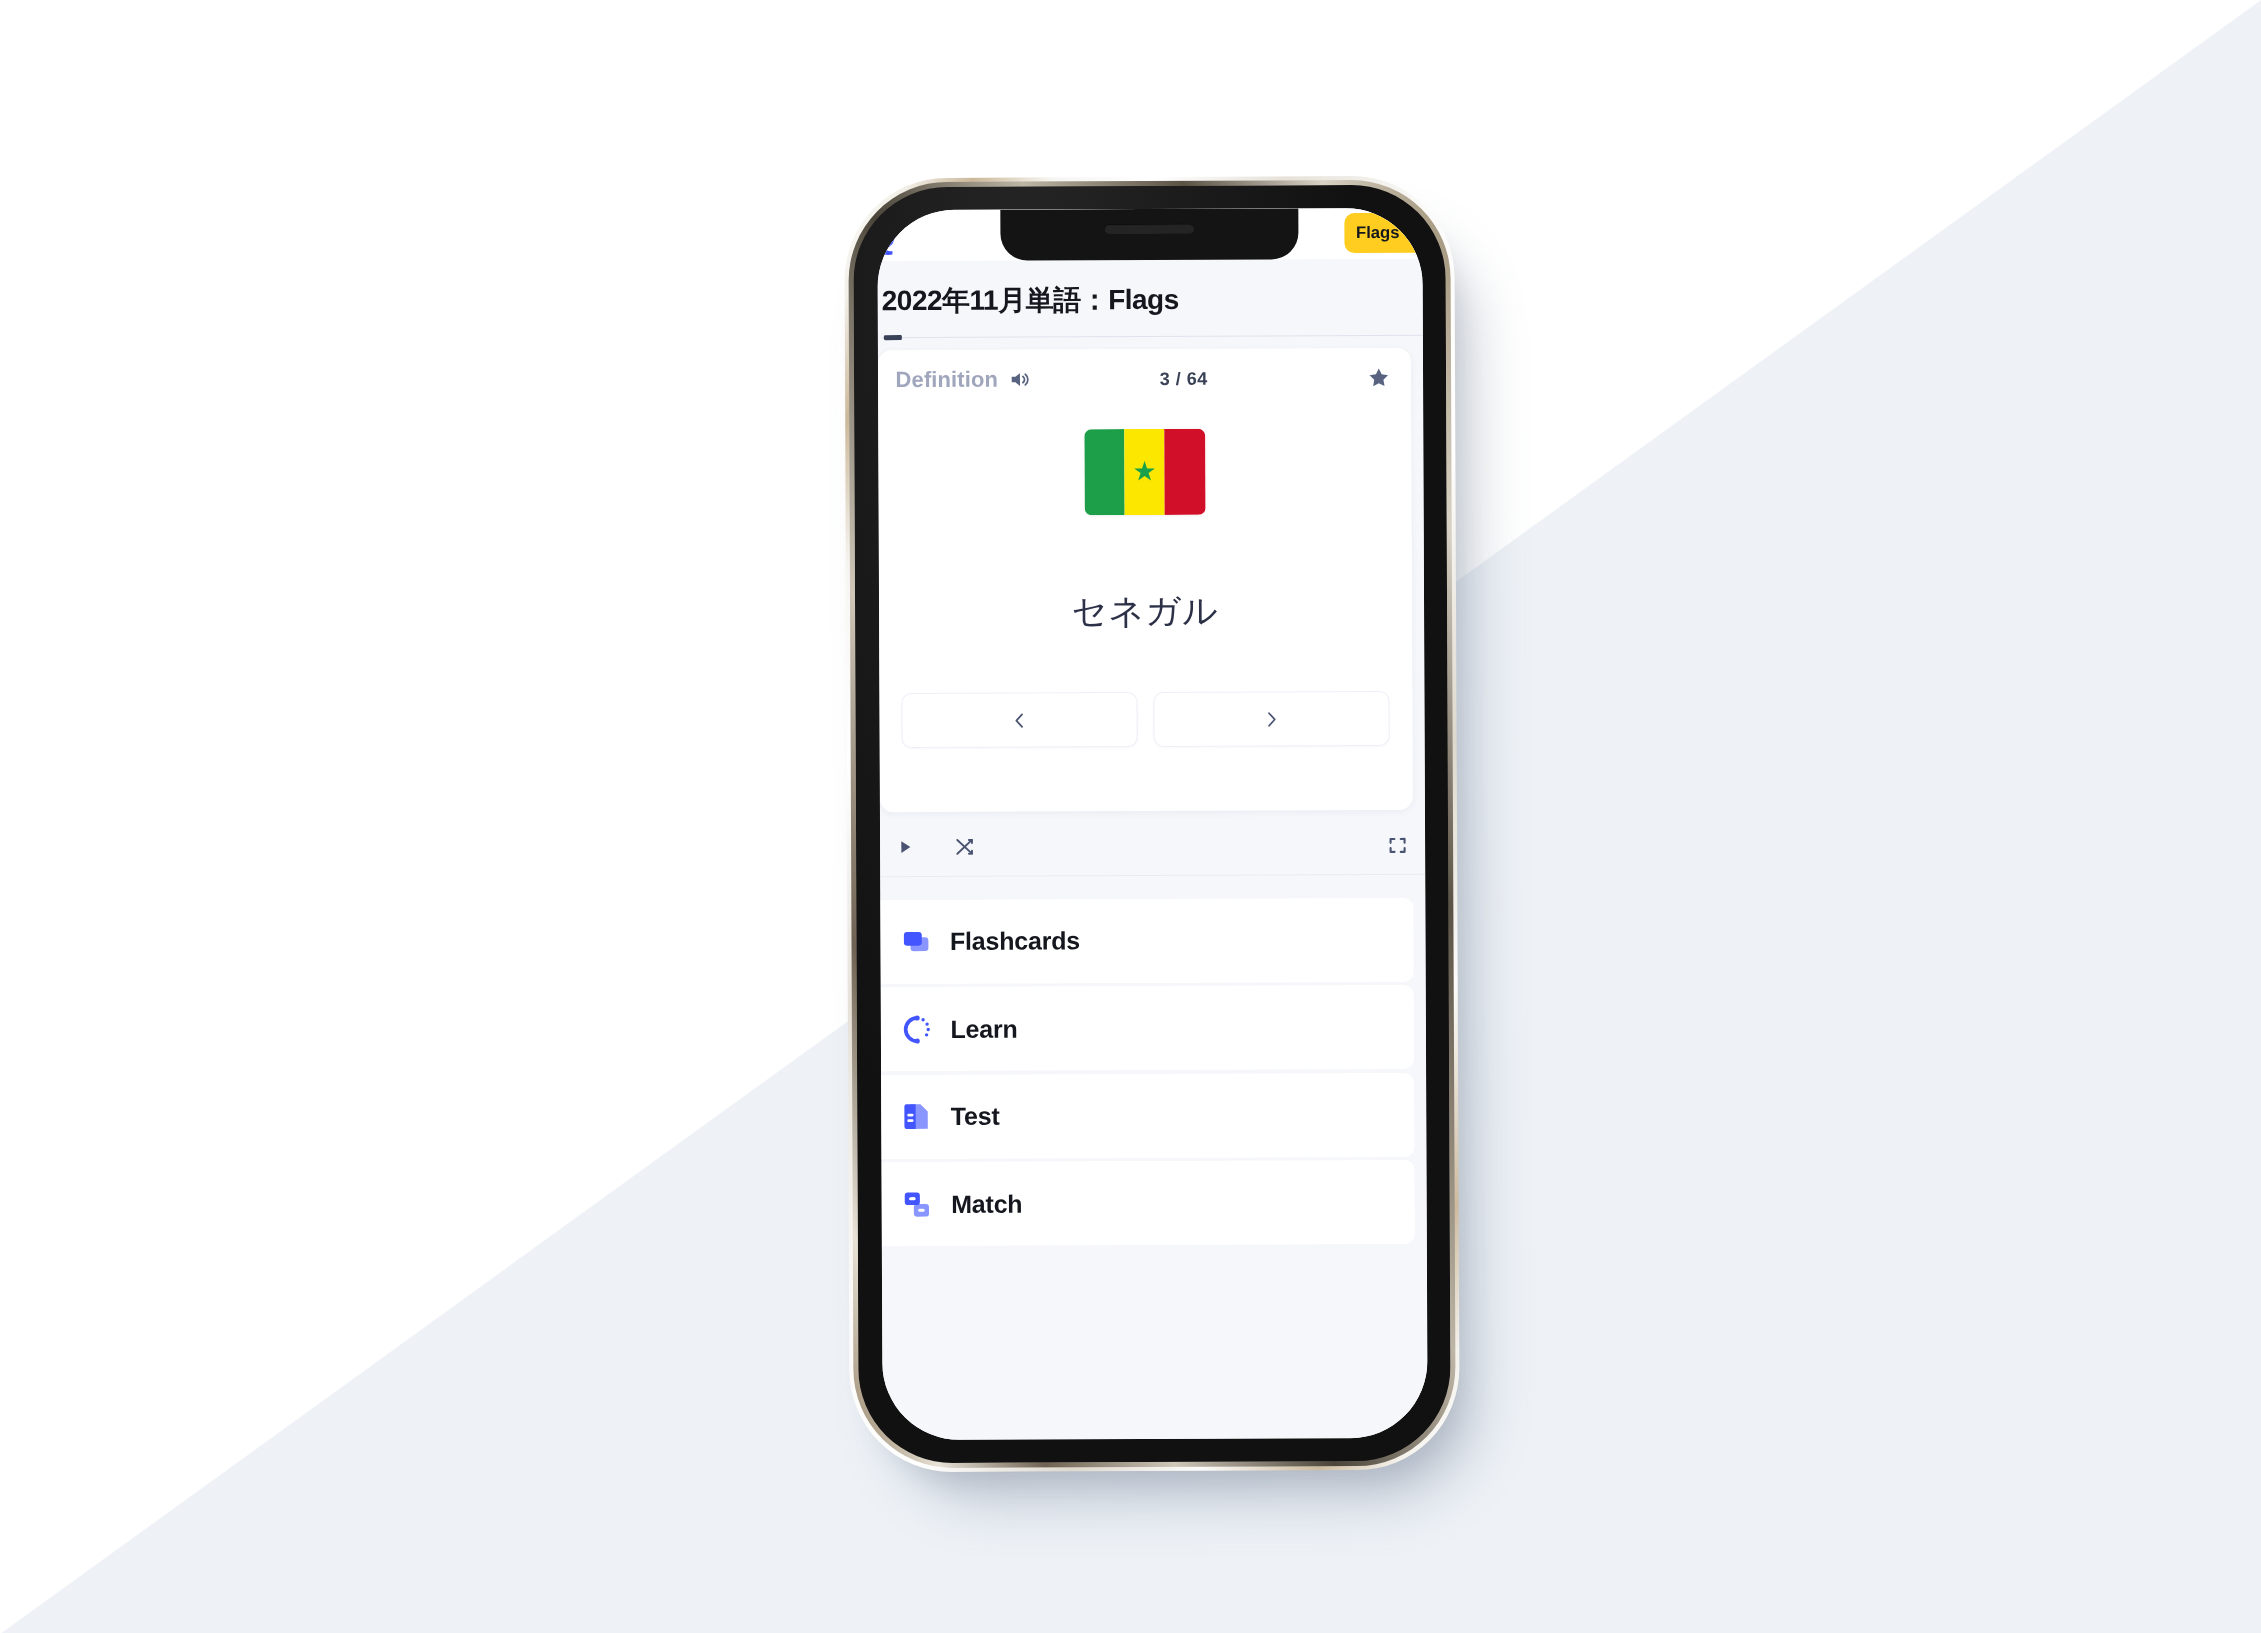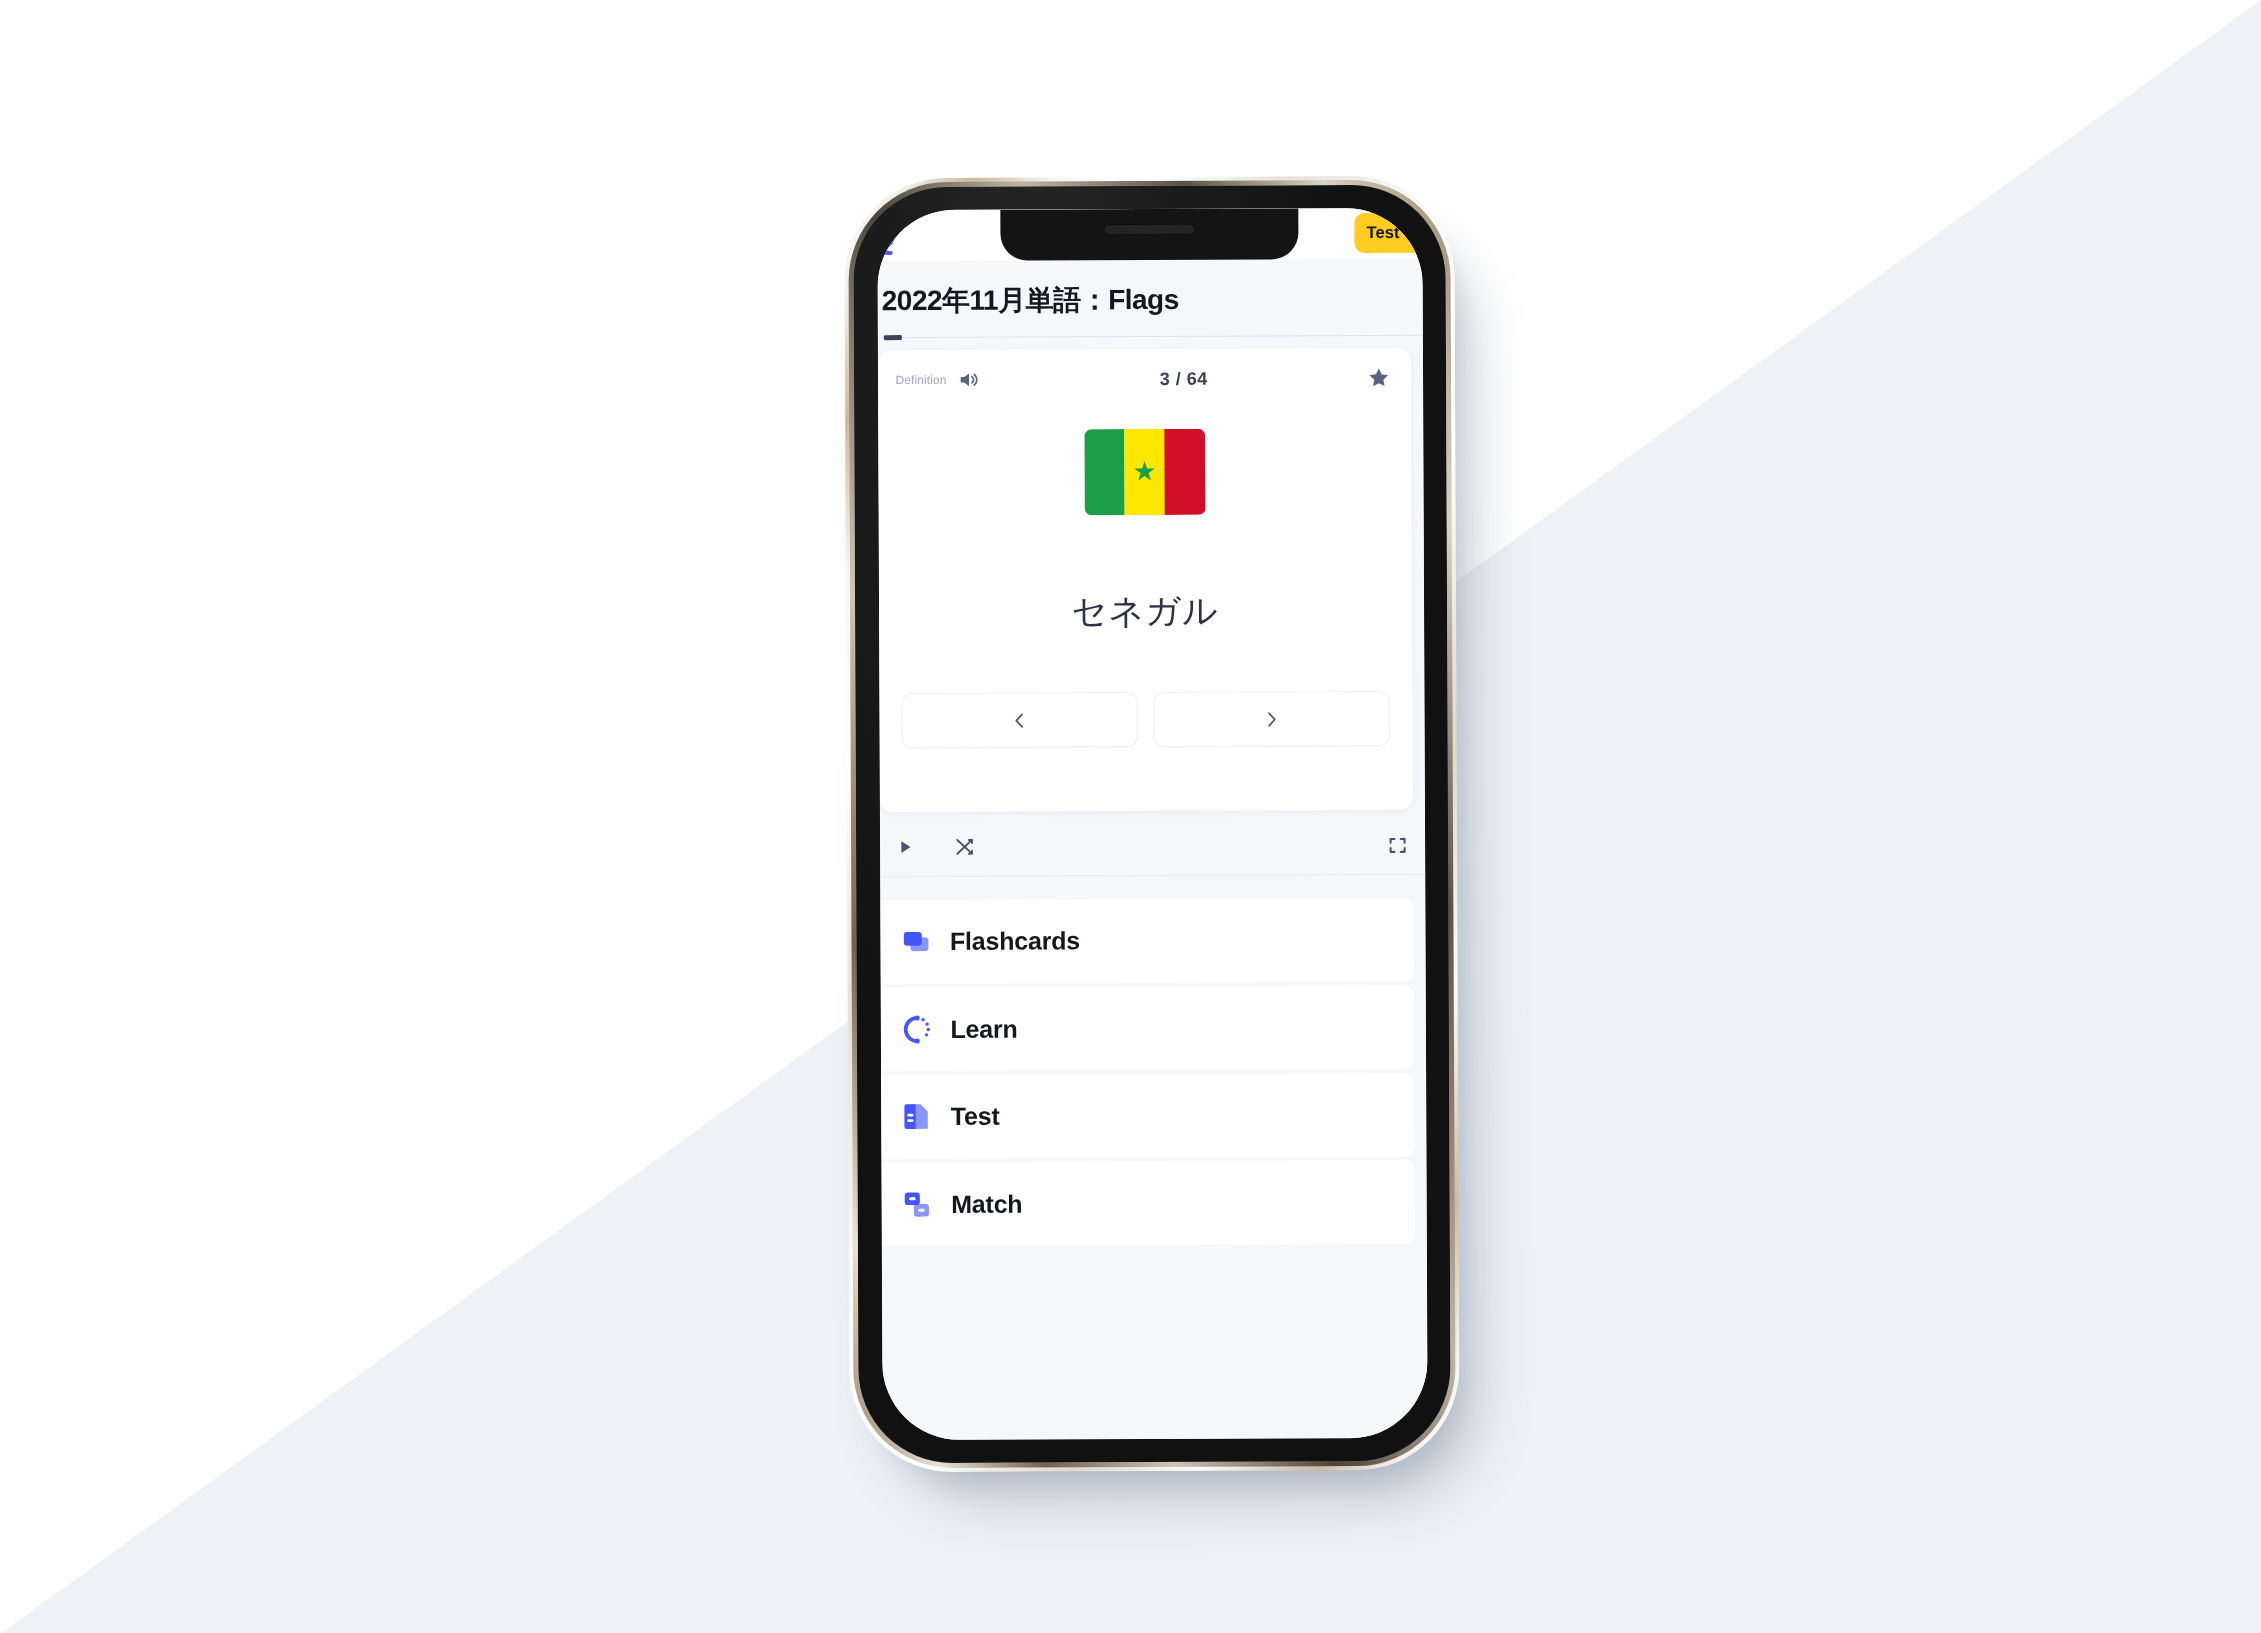--- a/index.html
+++ b/index.html
@@ -186,22 +186,22 @@
     padding: 0 20px 0 18px;
     height: 28px;
   }
   #card-top-left {
     display: flex;
     align-items: center;
     gap: 10px;
     width: 163px;
   }
   #definition-label {
-    font-size: 12px;
-    font-weight: normal;
+    font-size: 22px;
+    font-weight: bold;
     color: #a0a7bd;
     letter-spacing: 0.1px;
   }
   #counter {
     flex: 1;
     text-align: center;
     font-size: 18px;
     font-weight: bold;
     color: #3a4257;
     letter-spacing: 0.5px;
@@ -318,21 +318,21 @@
   <div id="phone-body">
 
     <div id="screen">
 
       <div id="notch">
         <div id="speaker-grill"></div>
       </div>
 
       <div id="appbar">
         <div id="logo">Q</div>
-        <button id="signup-btn">Test up</button>
+        <button id="signup-btn">Flags up</button>
       </div>
 
       <div id="page">
 
         <div id="title-row">
           <div id="set-title">2022年11月単語：Flags</div>
           <div id="title-rule">
             <div id="title-rule-mark"></div>
           </div>
         </div>

